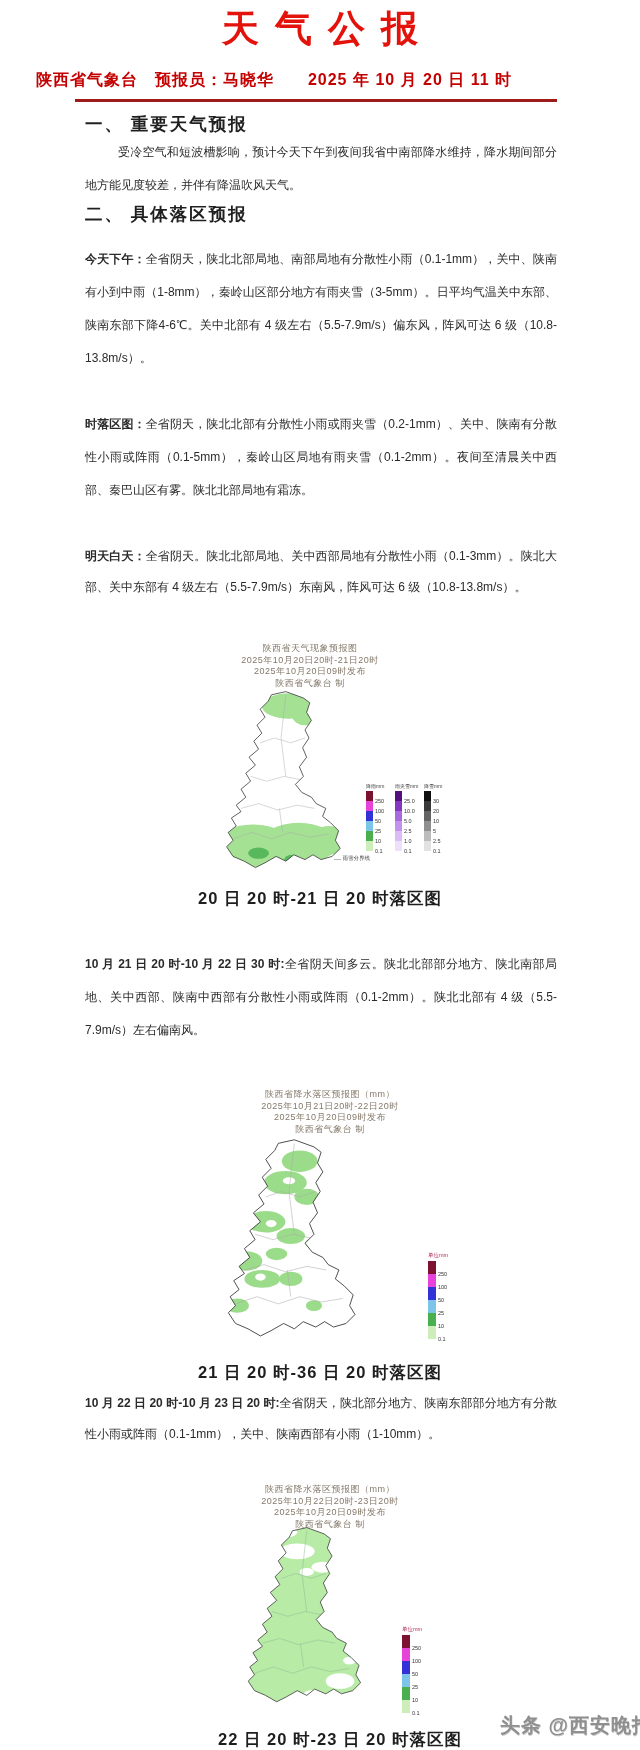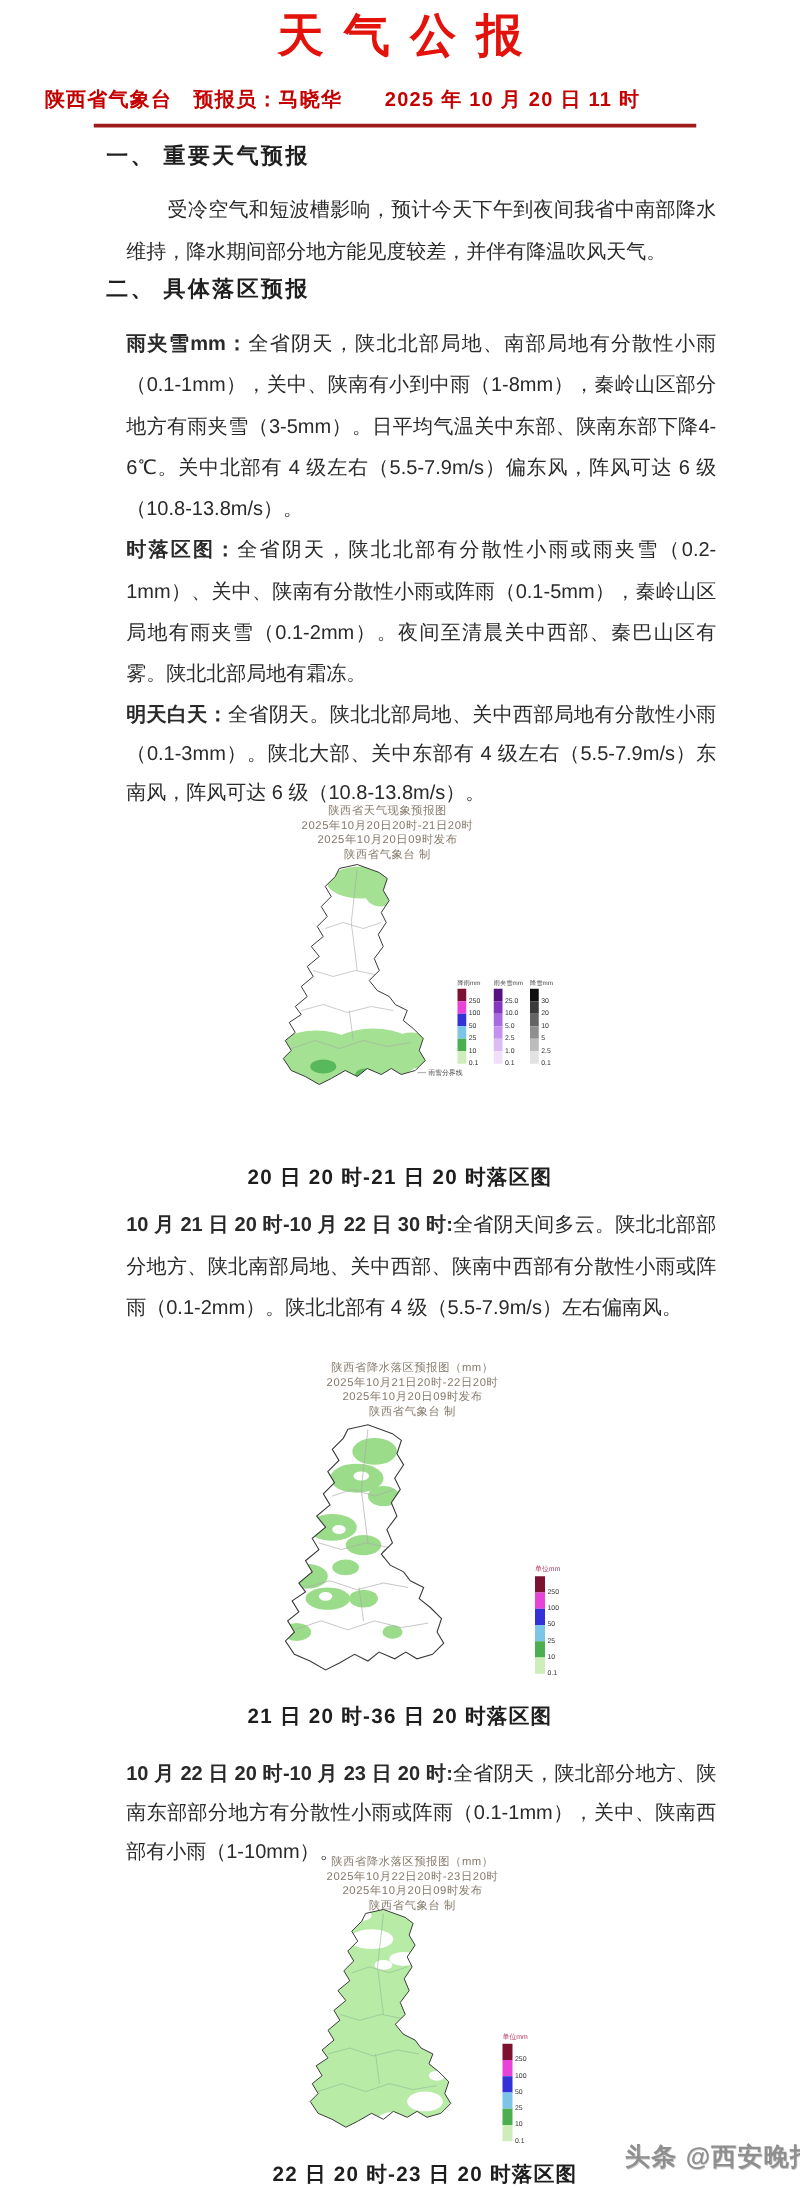--- a/index.html
+++ b/index.html
@@ -14,23 +14,23 @@
     font-size:37px;font-weight:bold;color:#e3120b;
     letter-spacing:16px;text-indent:16px;white-space:nowrap;
   }
   .byline{
     top:70px;left:0;width:548px;text-align:center;
     font-size:16px;font-weight:bold;color:#c40000;letter-spacing:1px;white-space:nowrap;
   }
   .rule{top:99px;left:75px;width:482px;height:3px;background:#9e1b1b;}
   
   .h-sec{left:85px;font-size:17.5px;font-weight:bold;color:#1f1f1f;letter-spacing:2px;}
-  #h1{top:112px;} #h2{top:219px;}
+  #h1{top:112px;} #h2{top:202px;}
   .para{
-    left:85px;width:472px;margin:16px;font-size:16px;line-height:33px;
+    left:85px;width:472px;margin:0;font-size:12px;line-height:33px;
     color:#2a2a2a;text-align:justify;
   }
   .para .lead{font-weight:bold;}
   #p1{top:136px;text-indent:33px;}
   #p2{top:243px;}
   #p3{top:408px;}
   #p4{top:541px;line-height:31px;}
   #p5{top:948px;}
   #p6{top:1388px;line-height:31px;}
   
@@ -41,21 +41,21 @@
   #mh2{left:175px;top:1089px;width:310px;}
   #mh3{left:180px;top:1484px;width:300px;}
   .map-svg{display:block;}
   #map1{left:205px;top:690px;width:152px;height:192px;}
   #map2{left:208px;top:1138px;width:162px;height:214px;}
   #map3{left:228px;top:1526px;width:148px;height:190px;}
   .map-caption{
     left:0;width:640px;text-align:center;font-weight:bold;
     font-size:16.5px;color:#1e1e1e;letter-spacing:1px;
   }
-  #cap1{top:888px;margin-top:43px;} #cap2{top:1362px;} #cap3{top:1729px;left:50px;width:580px;}
+  #cap1{top:888px;} #cap2{top:1362px;} #cap3{top:1729px;left:50px;width:580px;}
   
   #lg1{left:366px;top:783px;display:flex;gap:6px;}
   .lgcol{position:relative;width:23px;}
   .lgcol .lbl{font-size:5px;color:#444;height:8px;white-space:nowrap;overflow:visible;}
   .lgbar{position:relative;width:7px;}
   .lgbar .seg{display:block;width:7px;height:10px;}
   .lgticks{position:absolute;left:9px;top:8px;width:14px;height:60px;}
   .lgticks span{position:absolute;left:0;font-size:5.5px;color:#333;transform:translateY(-50%);white-space:nowrap;}
   .line-item{left:334px;top:855px;font-size:5.5px;color:#444;white-space:nowrap;}
   .line-item .dash{color:#777;font-size:7px;vertical-align:middle;}
@@ -77,21 +77,21 @@
 
 <div class="abs title">天气公报</div>
 <div class="abs byline">陕西省气象台　预报员：马晓华　　2025 年 10 月 20 日 11 时</div>
 <div class="abs rule"></div>
 
 <div class="abs h-sec" id="h1">一、 重要天气预报</div>
 <p class="abs para" id="p1">受冷空气和短波槽影响，预计今天下午到夜间我省中南部降水维持，降水期间部分地方能见度较差，并伴有降温吹风天气。</p>
 
 <div class="abs h-sec" id="h2">二、 具体落区预报</div>
 
-<p class="abs para" id="p2"><span class="lead">雨夹雪mm：</span><span>全省阴天，陕北北部局地、南部局地有分散性小雨（0.1-1mm），关中、陕南有小到中雨（1-8mm），秦岭山区部分地方有雨夹雪（3-5mm）。日平均气温关中东部、陕南东部下降4-6℃。关中北部有 4 级左右（5.5-7.9m/s）偏东风，阵风可达 6 级（10.8-13.8m/s）。</span></p>
+<p class="abs para" id="p2"><span class="lead">今天下午：</span><span>全省阴天，陕北北部局地、南部局地有分散性小雨（0.1-1mm），关中、陕南有小到中雨（1-8mm），秦岭山区部分地方有雨夹雪（3-5mm）。日平均气温关中东部、陕南东部下降4-6℃。关中北部有 4 级左右（5.5-7.9m/s）偏东风，阵风可达 6 级（10.8-13.8m/s）。</span></p>
 
 <p class="abs para" id="p3"><span class="lead">时落区图：</span><span>全省阴天，陕北北部有分散性小雨或雨夹雪（0.2-1mm）、关中、陕南有分散性小雨或阵雨（0.1-5mm），秦岭山区局地有雨夹雪（0.1-2mm）。夜间至清晨关中西部、秦巴山区有雾。陕北北部局地有霜冻。</span></p>
 
 <p class="abs para" id="p4"><span class="lead">明天白天：</span><span>全省阴天。陕北北部局地、关中西部局地有分散性小雨（0.1-3mm）。陕北大部、关中东部有 4 级左右（5.5-7.9m/s）东南风，阵风可达 6 级（10.8-13.8m/s）。</span></p>
 
 <div class="abs map-header" id="mh1">
   <div>陕西省天气现象预报图</div>
   <div>2025年10月20日20时-21日20时</div>
   <div>2025年10月20日09时发布</div>
   <div>陕西省气象台 制</div>

